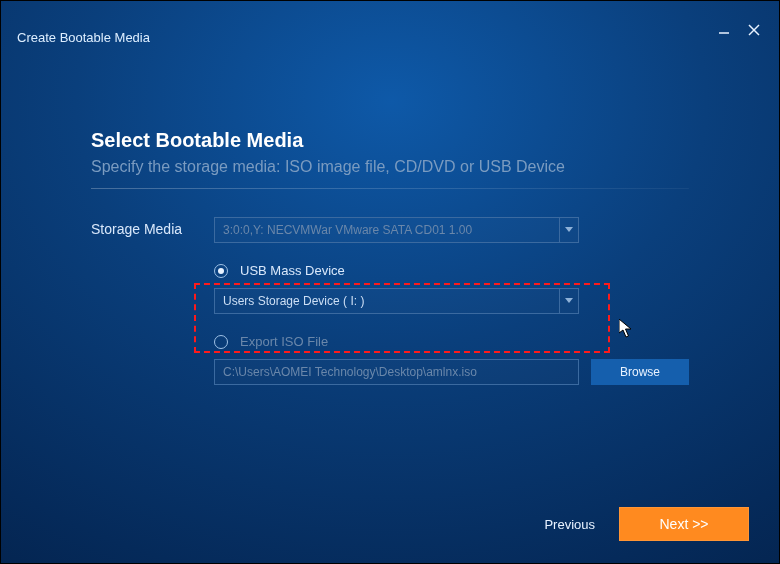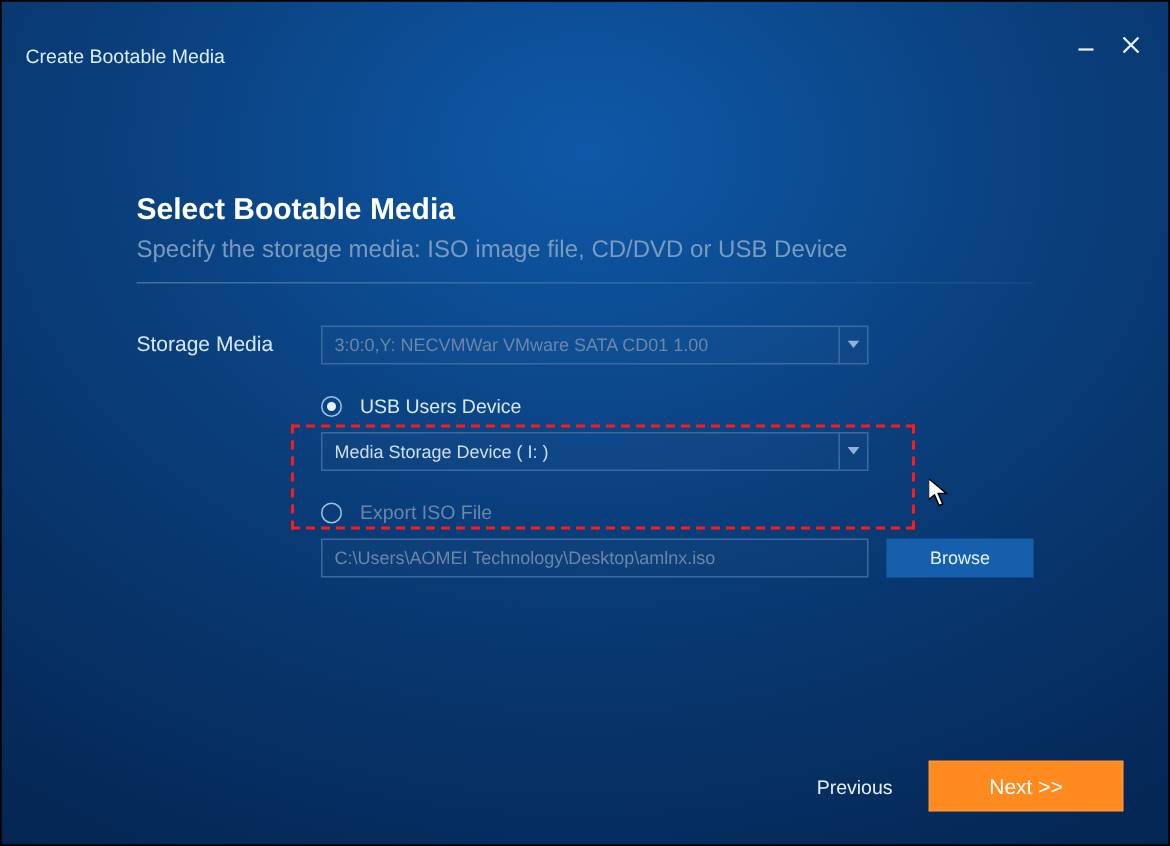--- a/index.html
+++ b/index.html
@@ -225,24 +225,24 @@
               <svg width="8" height="6" viewBox="0 0 8 6">
                   <path d="M0 0 L8 0 L4 5 Z"></path>
                 </svg>
             </span>
           </div>
         </div>
 
         <div class="option-block" style="position:relative;">
           <div class="option-header">
             <span class="radio selected"></span>
-            <span>USB Users Device</span>
+            <span>USB Mass Device</span>
           </div>
           <div class="combo">
-            <span class="combo-value">Media    Storage Device  ( I: )</span>
+            <span class="combo-value">Users    Storage Device  ( I: )</span>
             <span class="combo-btn">
               <svg width="8" height="6" viewBox="0 0 8 6">
                   <path d="M0 0 L8 0 L4 5 Z"></path>
                 </svg>
             </span>
           </div>
         </div>
 
         <div class="option-block disabled">
           <div class="option-header">

